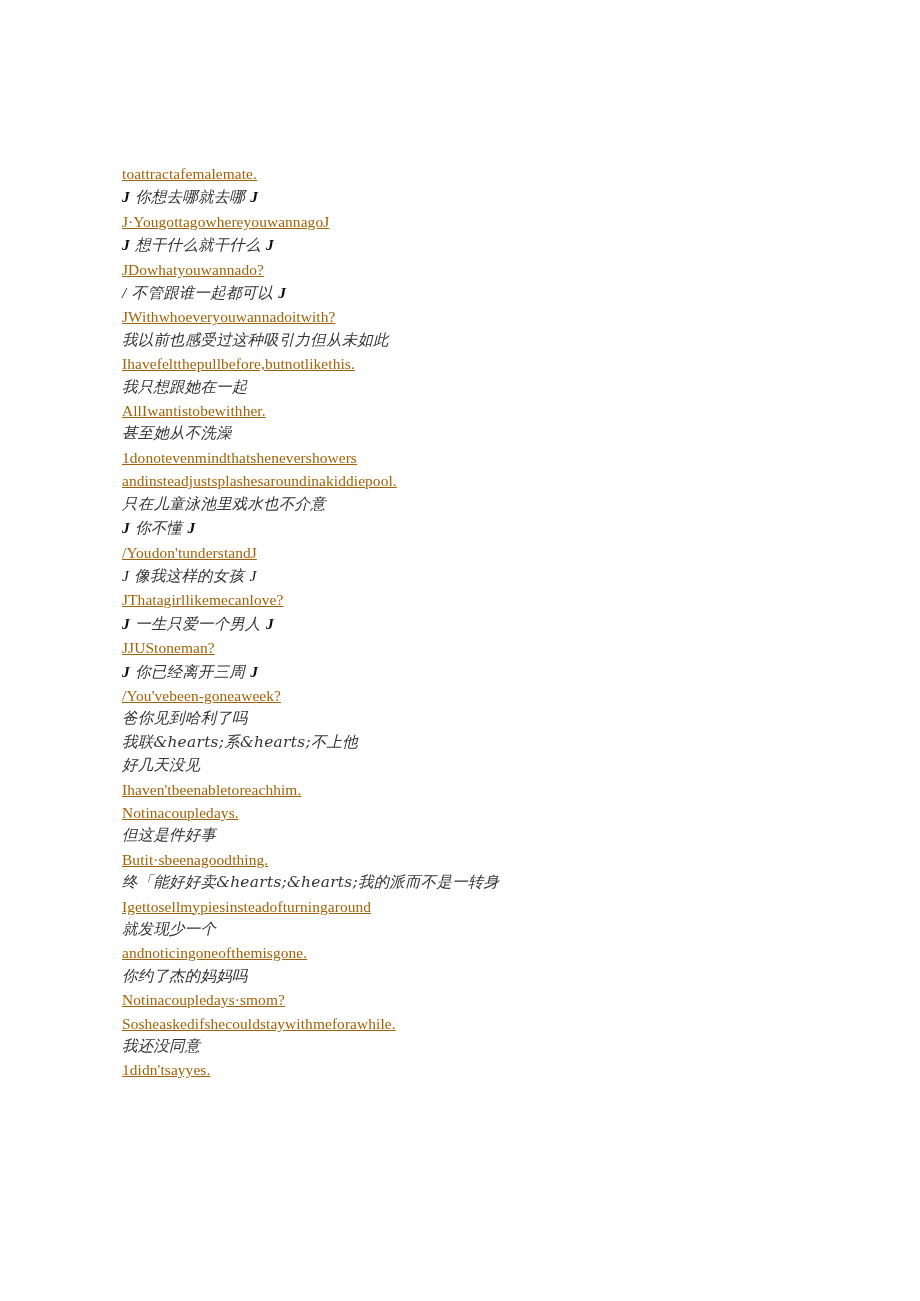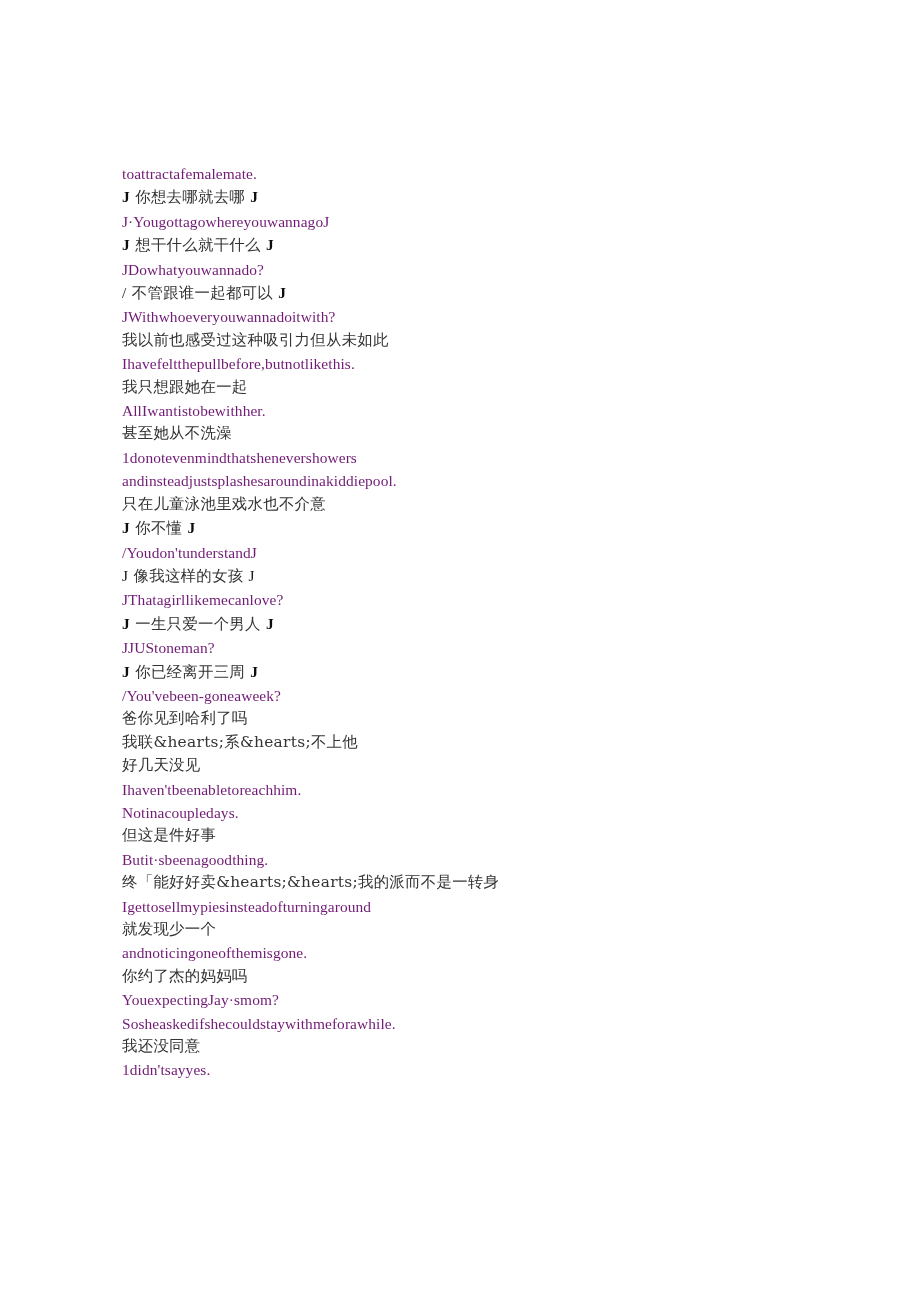--- a/index.html
+++ b/index.html
@@ -35,29 +35,31 @@
     font-size: 15.4px;
     line-height: 23.4px;
     color: #1b1b1b;
     white-space: pre;
     letter-spacing: 0.1px;
     font-family: "Liberation Serif", "DejaVu Serif", serif;
   }
 
   
   .line.latin {
-    color: #701a75;
+    color: #a16207;
     font-family: "Liberation Serif", "DejaVu Serif", serif;
+    text-decoration: underline;
   }
 
   
   .line.cjk {
     color: #333333;
     font-family: "DejaVu Serif", "Liberation Serif", serif;
     letter-spacing: 0.3px;
+    font-style: italic;
   }
 
   
   .note {
     font-weight: bold;
     font-family: "Liberation Serif", "DejaVu Serif", serif;
     color: #0d0d0d;
   }
   .note-light {
     font-weight: normal;
@@ -98,18 +100,18 @@
       <div class="line cjk"><span>好几天没见</span></div>
       <div class="line latin"><span>Ihaven'tbeenabletoreachhim.</span></div>
       <div class="line latin"><span>Notinacoupledays.</span></div>
       <div class="line cjk"><span>但这是件好事</span></div>
       <div class="line latin"><span>Butit·sbeenagoodthing.</span></div>
       <div class="line cjk"><span>终「能好好卖&amp;hearts;&amp;hearts;我的派而不是一转身</span></div>
       <div class="line latin"><span>Igettosellmypiesinsteadofturningaround</span></div>
       <div class="line cjk"><span>就发现少一个</span></div>
       <div class="line latin"><span>andnoticingoneofthemisgone.</span></div>
       <div class="line cjk"><span>你约了杰的妈妈吗</span></div>
-      <div class="line latin"><span>YouexpectingJay·smom?</span></div>
+      <div class="line latin"><span>Notinacoupledays·smom?</span></div>
       <div class="line latin"><span>Sosheaskedifshecouldstaywithmeforawhile.</span></div>
       <div class="line cjk"><span>我还没同意</span></div>
       <div class="line latin"><span>1didn'tsayyes.</span></div>
     </div>
 </div>
 
 </body></html>

